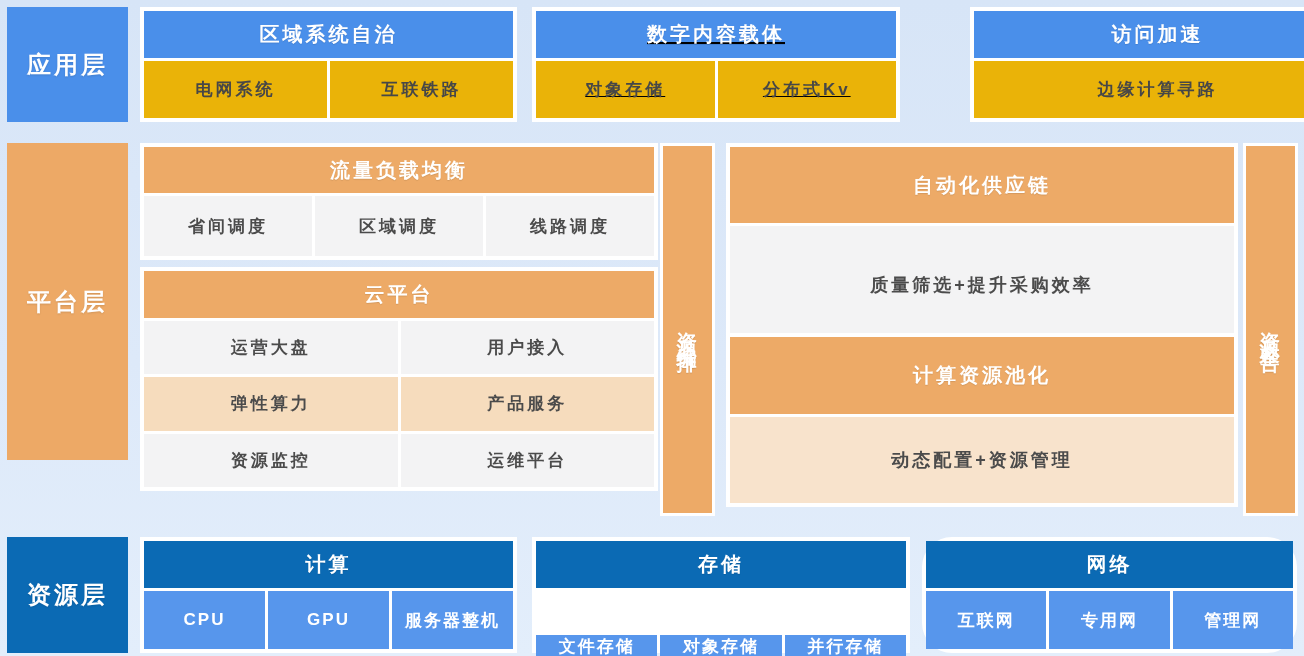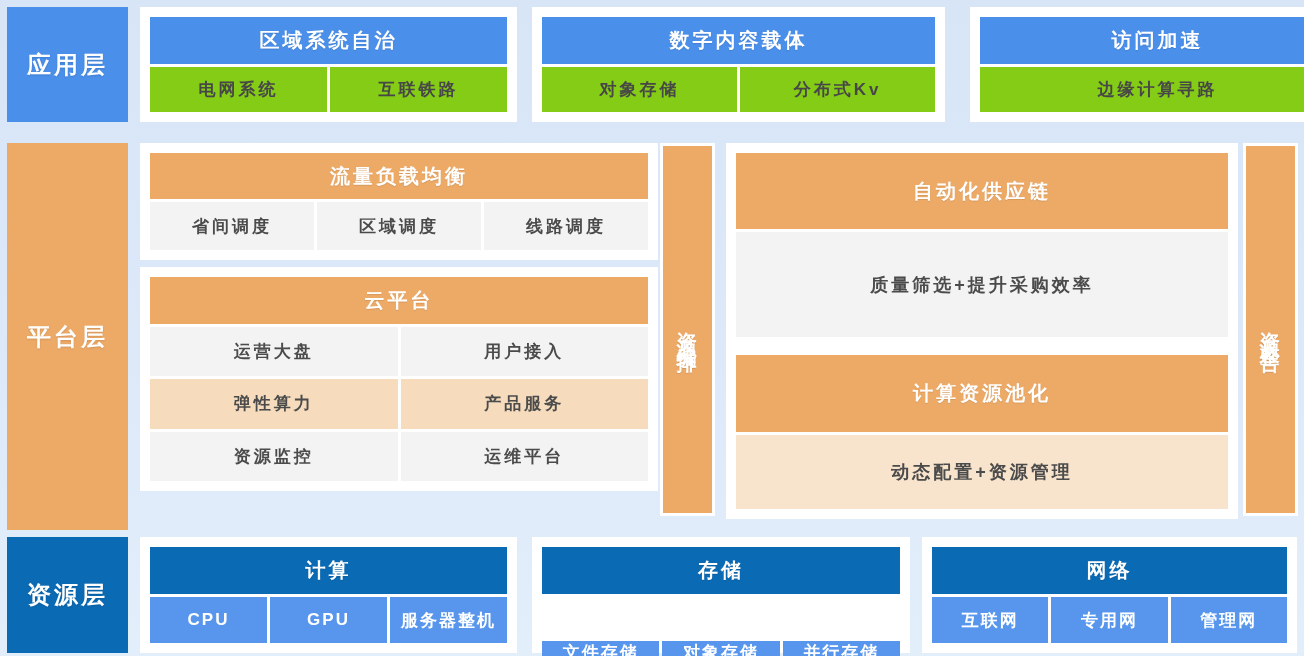--- a/index.html
+++ b/index.html
@@ -18,38 +18,38 @@
     color:#ffffff; font-weight:bold; font-size:24px; letter-spacing:3px;
     text-shadow:0 1px 2px rgba(0,0,0,0.12);
   }
   .label-blue   { background:#4a8fea; }
   .label-orange { background:#eda966; }
   .label-dark   { background:#0b6ab4; }
 
   
   .block {
     background:#ffffff;
-    padding:10px;
+    padding:4px;
     display:flex; flex-direction:column; gap:3px;
   }
   .hdr {
     display:flex; align-items:center; justify-content:center;
     color:#ffffff; font-weight:bold; font-size:20px; letter-spacing:3px;
     text-shadow:0 1px 1px rgba(0,0,0,0.10);
   }
   .hdr-blue   { background:#4a8fea; flex:0 0 47px; }
   .hdr-orange { background:#edaa67; }
   .hdr-dark   { background:#0b6ab4; flex:0 0 47px; }
 
   .cell-row { display:flex; gap:3px; flex:1; }
   .cell {
     flex:1; display:flex; align-items:center; justify-content:center;
     font-weight:bold; font-size:17px; letter-spacing:3px; color:#4b4b4b;
   }
-  .cell-lblue  { background:#84cc16; color:#474747; }
+  .cell-lblue  { background:#eab308; color:#474747; }
   .cell-gray   { background:#f3f3f4; }
   .cell-peach  { background:#f6dcbd; }
   .cell-peach2 { background:#f8e3cc; }
   .cell-mblue  { background:#5796ec; color:#ffffff; letter-spacing:2px; }
 
   
   .vbar { background:#ffffff; padding:3px; display:flex; }
   .vbar-inner {
     flex:1; background:#edaa67;
     display:flex; align-items:center; justify-content:center;
@@ -64,36 +64,36 @@
 <div class="abs layer-label label-blue" style="left:7px; top:7px; width:121px; height:115px;">应用层</div>
 
 <div class="abs block" style="left:140px; top:7px; width:377px; height:115px;">
   <div class="hdr hdr-blue">区域系统自治</div>
   <div class="cell-row">
     <div class="cell cell-lblue">电网系统</div>
     <div class="cell cell-lblue">互联铁路</div>
   </div>
 </div>
 
-<div class="abs block" style="left:532px; top:7px; width:413px; height:115px;">
+<div class="abs block" style="left:532px; top:7px; width:368px; height:115px;text-decoration:underline;">
   <div class="hdr hdr-blue">数字内容载体</div>
   <div class="cell-row">
     <div class="cell cell-lblue">对象存储</div>
     <div class="cell cell-lblue">分布式Kv</div>
   </div>
 </div>
 
 <div class="abs block" style="left:922px; top:7px; width:375px; height:115px;margin-left:48px;">
   <div class="hdr hdr-blue">访问加速</div>
   <div class="cell-row">
     <div class="cell cell-lblue">边缘计算寻路</div>
   </div>
 </div>
 
-<div class="abs layer-label label-orange" style="left:7px; top:143px; width:121px; height:387px;">平台层</div>
+<div class="abs layer-label label-orange" style="left:7px; top:143px; width:121px; height:317px;">平台层</div>
 
 <div class="abs block" style="left:140px; top:143px; width:518px; height:117px;">
   <div class="hdr hdr-orange" style="flex:0 0 46px;">流量负载均衡</div>
   <div class="cell-row">
     <div class="cell cell-gray">省间调度</div>
     <div class="cell cell-gray">区域调度</div>
     <div class="cell cell-gray">线路调度</div>
   </div>
 </div>
 
@@ -117,21 +117,21 @@
   <div class="vbar-inner">资源编排</div>
 </div>
 
 <div class="abs block" style="left:726px; top:143px; width:512px; height:204px;">
   <div class="hdr hdr-orange" style="flex:0 0 76px;">自动化供应链</div>
   <div class="cell-row">
     <div class="cell cell-gray" style="font-size:18px;">质量筛选+提升采购效率</div>
   </div>
 </div>
 
-<div class="abs block" style="left:726px; top:333px; width:512px; height:174px;margin-top:12px;">
+<div class="abs block" style="left:726px; top:333px; width:512px; height:174px;">
   <div class="hdr hdr-orange" style="flex:0 0 77px;">计算资源池化</div>
   <div class="cell-row">
     <div class="cell cell-peach2" style="font-size:18px;">动态配置+资源管理</div>
   </div>
 </div>
 
 <div class="abs vbar" style="left:1243px; top:143px; width:55px; height:373px;">
   <div class="vbar-inner">资源整合</div>
 </div>
 
@@ -148,20 +148,20 @@
 
 <div class="abs block" style="left:532px; top:537px; width:378px; height:116px;gap:47px;">
   <div class="hdr hdr-dark">存储</div>
   <div class="cell-row">
     <div class="cell cell-mblue">文件存储</div>
     <div class="cell cell-mblue">对象存储</div>
     <div class="cell cell-mblue">并行存储</div>
   </div>
 </div>
 
-<div class="abs block" style="left:922px; top:537px; width:375px; height:116px;">
+<div class="abs block" style="left:922px; top:537px; width:375px; height:116px;border-radius:30px;">
   <div class="hdr hdr-dark">网络</div>
   <div class="cell-row">
     <div class="cell cell-mblue">互联网</div>
     <div class="cell cell-mblue">专用网</div>
     <div class="cell cell-mblue">管理网</div>
   </div>
 </div>
 
 </body></html>

